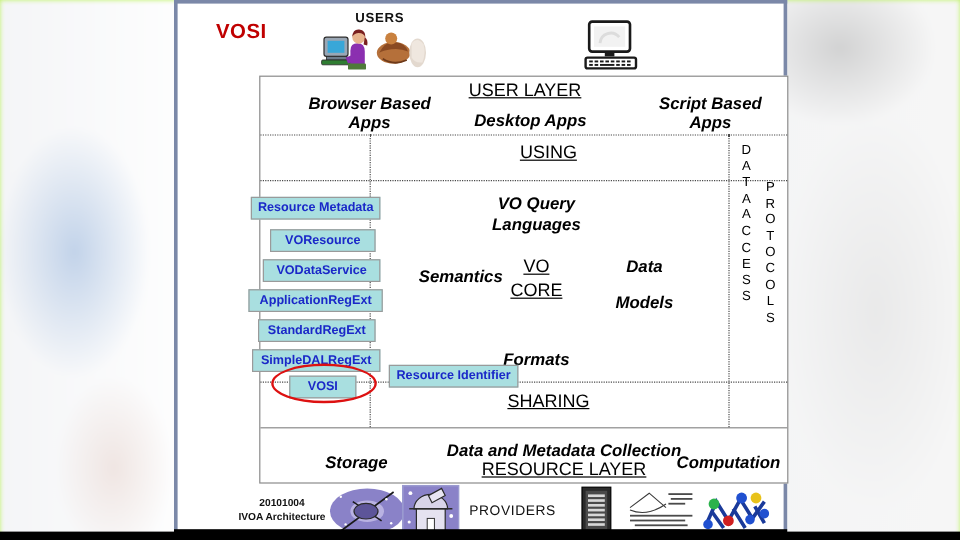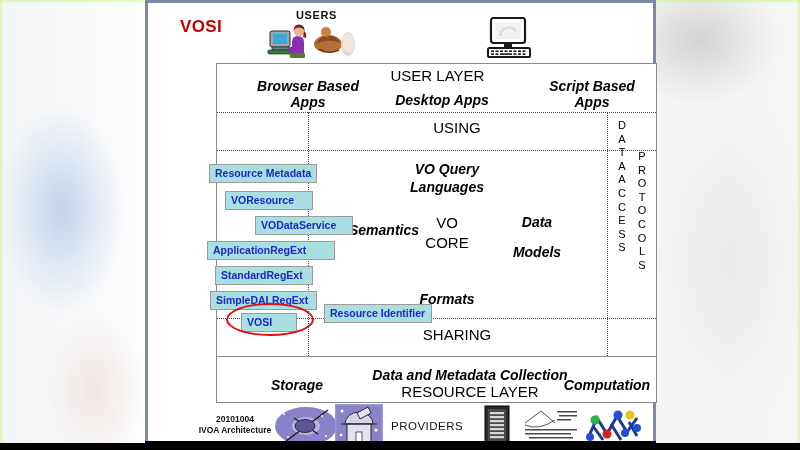--- a/index.html
+++ b/index.html
@@ -79,42 +79,42 @@
   
   .vdot { position: absolute; border-left: 1.6px dotted #4a4a4a; }
 
   .cell-text {
     position: absolute;
     text-align: center;
     color: #000;
     white-space: nowrap;
   }
   .t-italic { font-size: 14px; font-weight: bold; font-style: italic; }
-  .t-big    { font-size: 15px; }
+  .t-big    { font-size: 15px; text-decoration: underline; }
 
   
   .vstack {
     position: absolute;
     font-size: 11px;
     line-height: 13.6px;
     text-align: center;
     width: 14px;
     color: #000;
   }
 
   
   .bbox {
     position: absolute;
     background: #a9dfe0;
     border: 1px solid #9a9a9a;
     color: #1a28c8;
     font-weight: bold;
     font-size: 10.5px;
     line-height: 14px;
-    text-align: left;
+    text-align: center;
     padding: 1px 5px 2px 5px;
     white-space: nowrap;
   }
   .ellipse {
     position: absolute;
     border: 2.2px solid #dd1111;
     border-radius: 50%;
     background: transparent;
   }
 
@@ -249,22 +249,22 @@
 
       <div class="cell-text t-big" style="left:90px; top:262px; width:300px;">SHARING</div>
 
       <div class="cell-text t-italic" style="left:128px; top:303px; width:250px;">Data and Metadata Collection</div>
       <div class="cell-text t-big" style="left:128px; top:319px; width:250px;">RESOURCE LAYER</div>
       <div class="cell-text t-italic" style="left:30px; top:313px; width:100px;">Storage</div>
       <div class="cell-text t-italic" style="left:340px; top:313px; width:100px;">Computation</div>
 
       <div class="bbox" style="left:-8px;  top:100px; width:108px;">Resource Metadata</div>
       <div class="bbox" style="left:8px;   top:127px; width:88px;">VOResource</div>
-      <div class="bbox" style="left:2px;   top:152px; width:98px;margin-left:36px;">VODataService</div>
-      <div class="bbox" style="left:-10px; top:177px; width:128px;">ApplicationRegExt</div>
+      <div class="bbox" style="left:2px;   top:152px; width:98px;">VODataService</div>
+      <div class="bbox" style="left:-10px; top:177px; width:112px;">ApplicationRegExt</div>
       <div class="bbox" style="left:-2px;  top:202px; width:98px;">StandardRegExt</div>
       <div class="bbox" style="left:-7px;  top:227px; width:107px;">SimpleDALRegExt</div>
       <div class="bbox" style="left:24px;  top:249px; width:56px;">VOSI</div>
       <div class="ellipse" style="left:9px; top:239px; width:88px; height:33px;"></div>
 
       <div class="bbox" style="left:107px; top:240px; width:108px;">Resource Identifier</div>
     </div>
 
     <div class="footer-date">
       <div>20101004</div>

